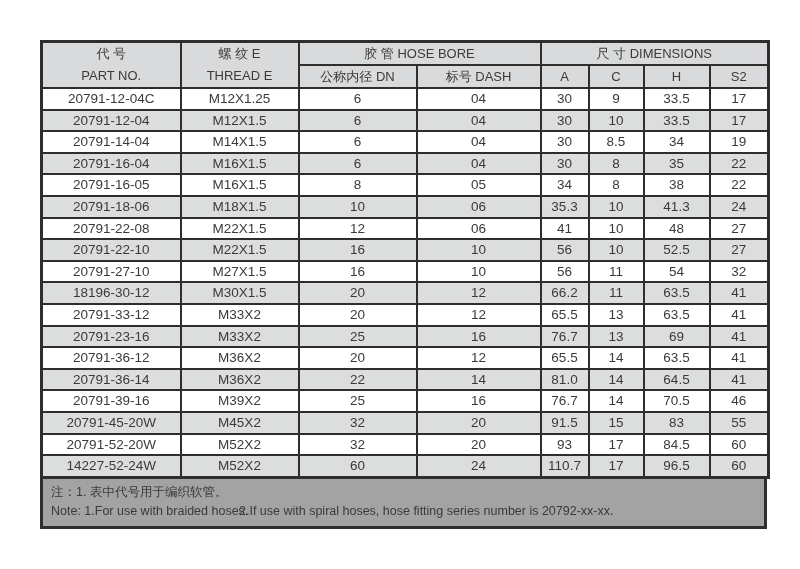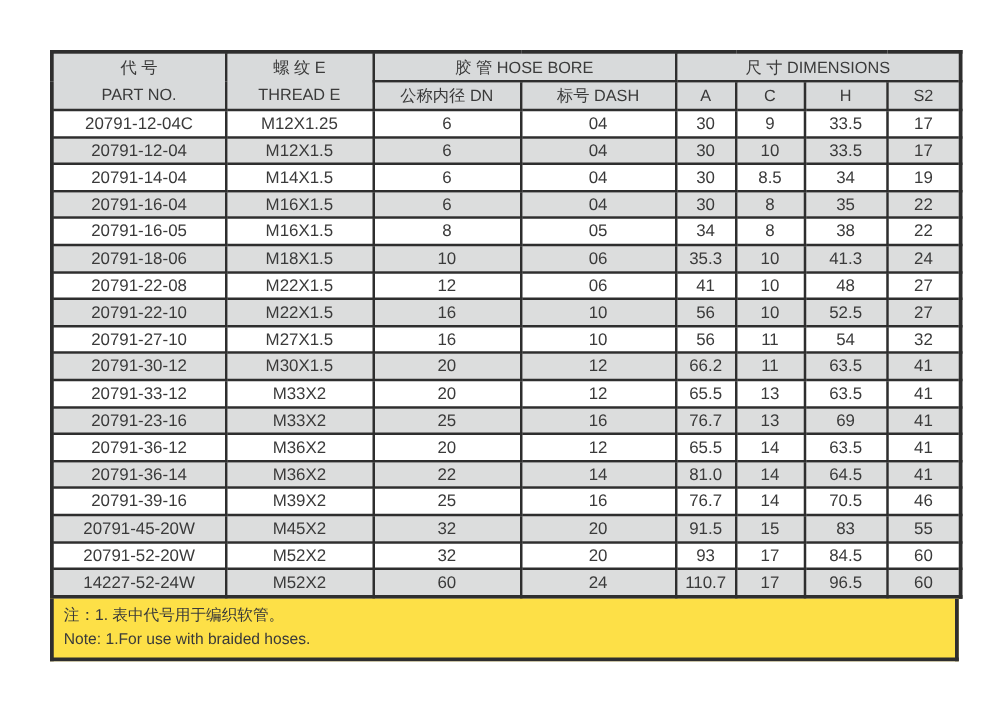--- a/index.html
+++ b/index.html
@@ -59,21 +59,21 @@
     background: #ffffff;
   }
   tbody tr:nth-child(even) td {
     background: #dcdddd;
   }
   .notes {
     width: 727px;
     box-sizing: border-box;
     border: 3px solid #2e2e2e;
     border-top: none;
-    background: #fde047;
+    background: #a3a3a3;
     padding: 4px 6px 5px 8px;
   }
   .note-line {
     display: flex;
     align-items: baseline;
     line-height: 19px;
     font-size: 12.5px;
     white-space: nowrap;
   }
   .note-left {
@@ -208,21 +208,21 @@
             <td>20791-27-10</td>
             <td>M27X1.5</td>
             <td>16</td>
             <td>10</td>
             <td>56</td>
             <td>11</td>
             <td>54</td>
             <td>32</td>
           </tr>
           <tr>
-            <td>20791-30-12</td>
+            <td>18196-30-12</td>
             <td>M30X1.5</td>
             <td>20</td>
             <td>12</td>
             <td>66.2</td>
             <td>11</td>
             <td>63.5</td>
             <td>41</td>
           </tr>
           <tr>
             <td>20791-33-12</td>
@@ -306,17 +306,18 @@
           </tr>
         </tbody>
     </table>
 
     <div class="notes">
       <div class="note-line">
         <span class="note-left">注：1. 表中代号用于编织软管。</span>
       </div>
       <div class="note-line">
         <span class="note-left">Note: 1.For use with braided hoses.</span>
+        <span class="note-right">2.If use with spiral hoses, hose fitting series number is 20792-xx-xx.</span>
       </div>
     </div>
 
   </div>
 </div>
 
 </body></html>

